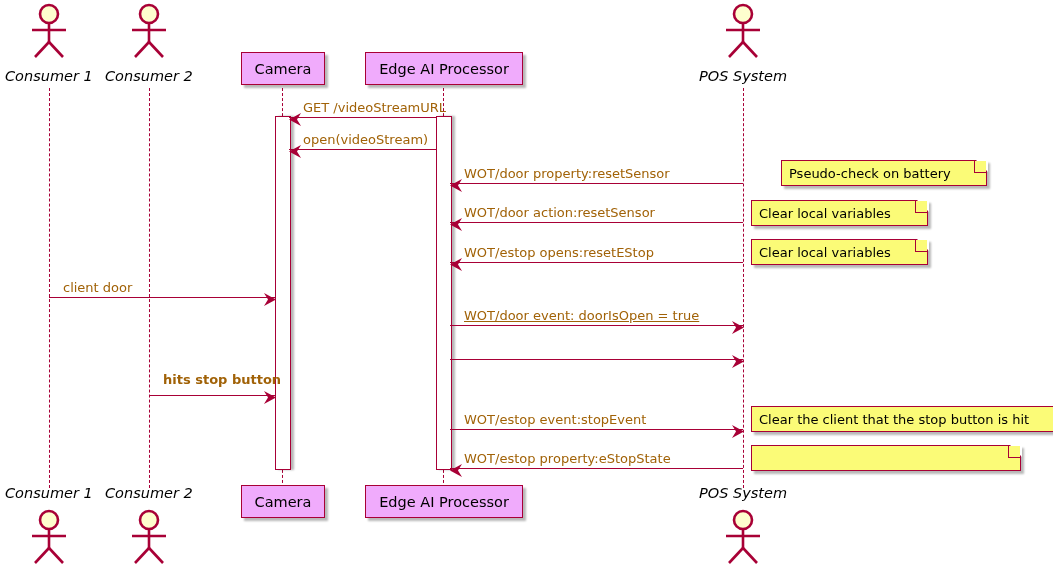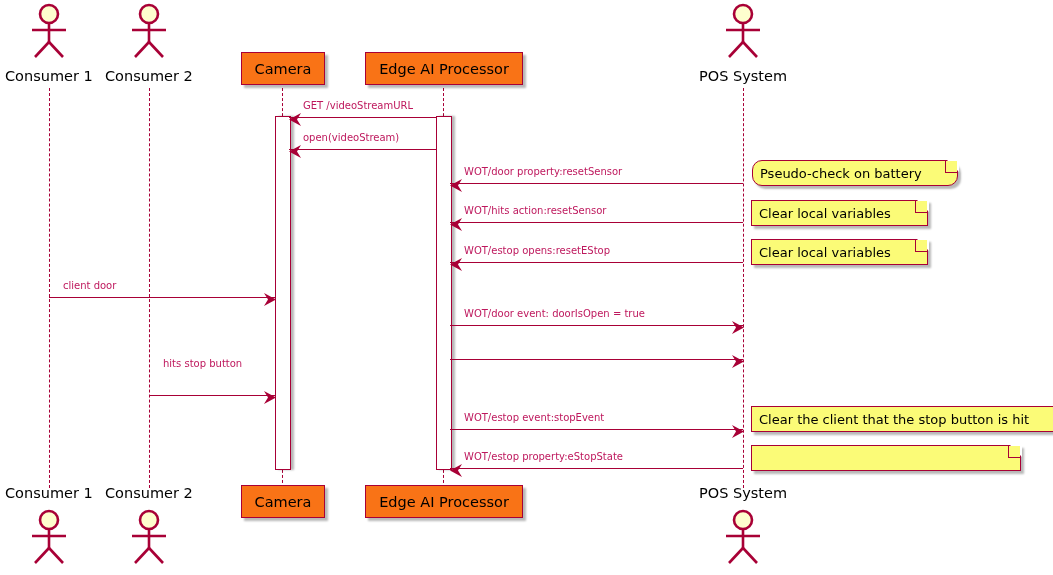--- a/index.html
+++ b/index.html
@@ -6,35 +6,35 @@
   html,body{margin:0;padding:0;background:#ffffff;}
   body{font-family:"DejaVu Sans","Liberation Sans",sans-serif;}
   #canvas{position:relative;width:1053px;height:575px;overflow:hidden;background:#fff;}
 
   
   .lifeline{position:absolute;width:0;border-left:1.5px dashed #A80036;z-index:1;}
 
   
   .actor{position:absolute;z-index:3;}
   .actor svg{display:block;}
-  .actor-label{position:absolute;font-size:14.5px;color:#000;white-space:nowrap;z-index:4;}
-
-  
-  .pbox{position:absolute;background:#f97316;border:1.5px solid #A80036;
+  .actor-label{position:absolute;font-size:14.5px;color:#000;white-space:nowrap;z-index:4;font-style:italic;}
+
+  
+  .pbox{position:absolute;background:#f0abfc;border:1.5px solid #A80036;
         box-shadow:3px 3px 2px rgba(0,0,0,0.28);
         display:flex;align-items:center;justify-content:center;
         font-size:14.5px;color:#000;white-space:nowrap;z-index:5;}
 
   
   .activation{position:absolute;background:#FFFFFF;border:1.5px solid #A80036;
               box-shadow:3px 0 2px rgba(0,0,0,0.28);z-index:4;}
 
   
   .msg{position:absolute;height:0;border-top:1.5px solid #A80036;z-index:6;}
-  .msg-label{position:absolute;font-size:10px;color:#be185d;white-space:nowrap;z-index:7;}
+  .msg-label{position:absolute;font-size:13px;color:#a16207;white-space:nowrap;z-index:7;}
   .arrow{position:absolute;z-index:7;}
 
   
   .note{position:absolute;background:#FBFB77;border:1.5px solid #A80036;
         box-shadow:3px 3px 2px rgba(0,0,0,0.28);
         font-size:13px;color:#000;white-space:nowrap;
         display:flex;align-items:center;padding-left:7px;padding-right:16px;
         z-index:6;}
   .note .fold{position:absolute;top:0;right:0;width:11px;height:11px;
         background:#FBFB77;
@@ -151,56 +151,56 @@
     <div class="msg-label" style="left: 303px; top: 132px;">open(videoStream)</div>
     <div class="msg" style="left: 450px; top: 183px; width: 293px;"></div>
     <div class="arrow" style="top: 177px; left: 450px;"><svg width="12" height="13" viewBox="0 0 12 13">
         <path d="M12 0 L0 6.5 L12 13 L8 6.5 Z" fill="#A80036"></path>
       </svg></div>
     <div class="msg-label" style="left: 464px; top: 166px;">WOT/door property:resetSensor</div>
     <div class="msg" style="left: 450px; top: 222px; width: 293px;"></div>
     <div class="arrow" style="top: 216px; left: 450px;"><svg width="12" height="13" viewBox="0 0 12 13">
         <path d="M12 0 L0 6.5 L12 13 L8 6.5 Z" fill="#A80036"></path>
       </svg></div>
-    <div class="msg-label" style="left: 464px; top: 205px;">WOT/hits action:resetSensor</div>
+    <div class="msg-label" style="left: 464px; top: 205px;">WOT/door action:resetSensor</div>
     <div class="msg" style="left: 450px; top: 262px; width: 293px;"></div>
     <div class="arrow" style="top: 256px; left: 450px;"><svg width="12" height="13" viewBox="0 0 12 13">
         <path d="M12 0 L0 6.5 L12 13 L8 6.5 Z" fill="#A80036"></path>
       </svg></div>
     <div class="msg-label" style="left: 464px; top: 245px;">WOT/estop opens:resetEStop</div>
     <div class="msg" style="left: 49px; top: 297px; width: 226px;"></div>
     <div class="arrow" style="top: 291px; left: 264px;"><svg width="12" height="13" viewBox="0 0 12 13">
         <path d="M0 0 L12 6.5 L0 13 L4 6.5 Z" fill="#A80036"></path>
       </svg></div>
     <div class="msg-label" style="left: 63px; top: 280px;">client door</div>
     <div class="msg" style="left: 450px; top: 325px; width: 293px;"></div>
     <div class="arrow" style="top: 319px; left: 732px;"><svg width="12" height="13" viewBox="0 0 12 13">
         <path d="M0 0 L12 6.5 L0 13 L4 6.5 Z" fill="#A80036"></path>
       </svg></div>
-    <div class="msg-label" style="left: 464px; top: 308px;">WOT/door event: doorIsOpen = true</div>
+    <div class="msg-label" style="left: 464px; top: 308px; text-decoration: underline;">WOT/door event: doorIsOpen = true</div>
     <div class="msg" style="left: 450px; top: 359px; width: 293px;"></div>
     <div class="arrow" style="top: 353px; left: 732px;"><svg width="12" height="13" viewBox="0 0 12 13">
         <path d="M0 0 L12 6.5 L0 13 L4 6.5 Z" fill="#A80036"></path>
       </svg></div>
     <div class="msg" style="left: 149px; top: 395px; width: 126px;"></div>
     <div class="arrow" style="top: 389px; left: 264px;"><svg width="12" height="13" viewBox="0 0 12 13">
         <path d="M0 0 L12 6.5 L0 13 L4 6.5 Z" fill="#A80036"></path>
       </svg></div>
-    <div class="msg-label" style="left: 163px; top: 358px;">hits stop button</div>
+    <div class="msg-label" style="left: 163px; top: 372px; font-weight: bold;">hits stop button</div>
     <div class="msg" style="left: 450px; top: 429px; width: 293px;"></div>
     <div class="arrow" style="top: 423px; left: 732px;"><svg width="12" height="13" viewBox="0 0 12 13">
         <path d="M0 0 L12 6.5 L0 13 L4 6.5 Z" fill="#A80036"></path>
       </svg></div>
     <div class="msg-label" style="left: 464px; top: 412px;">WOT/estop event:stopEvent</div>
     <div class="msg" style="left: 450px; top: 468px; width: 293px;"></div>
     <div class="arrow" style="top: 462px; left: 450px;"><svg width="12" height="13" viewBox="0 0 12 13">
         <path d="M12 0 L0 6.5 L12 13 L8 6.5 Z" fill="#A80036"></path>
       </svg></div>
     <div class="msg-label" style="left: 464px; top: 451px;">WOT/estop property:eStopState</div>
-    <div class="note" style="left: 752px; top: 160px; width: 181px; height: 24px; border-radius: 10px;">
+    <div class="note" style="left: 781px; top: 160px; width: 181px; height: 24px;">
       <span>Pseudo-check on battery</span>
       <span class="foldcut"></span>
       <span class="fold"></span>
     </div>
     <div class="note" style="left: 751px; top: 200px; width: 152px; height: 24px;">
       <span>Clear local variables</span>
       <span class="foldcut"></span>
       <span class="fold"></span>
     </div>
     <div class="note" style="left: 751px; top: 239px; width: 152px; height: 24px;">

